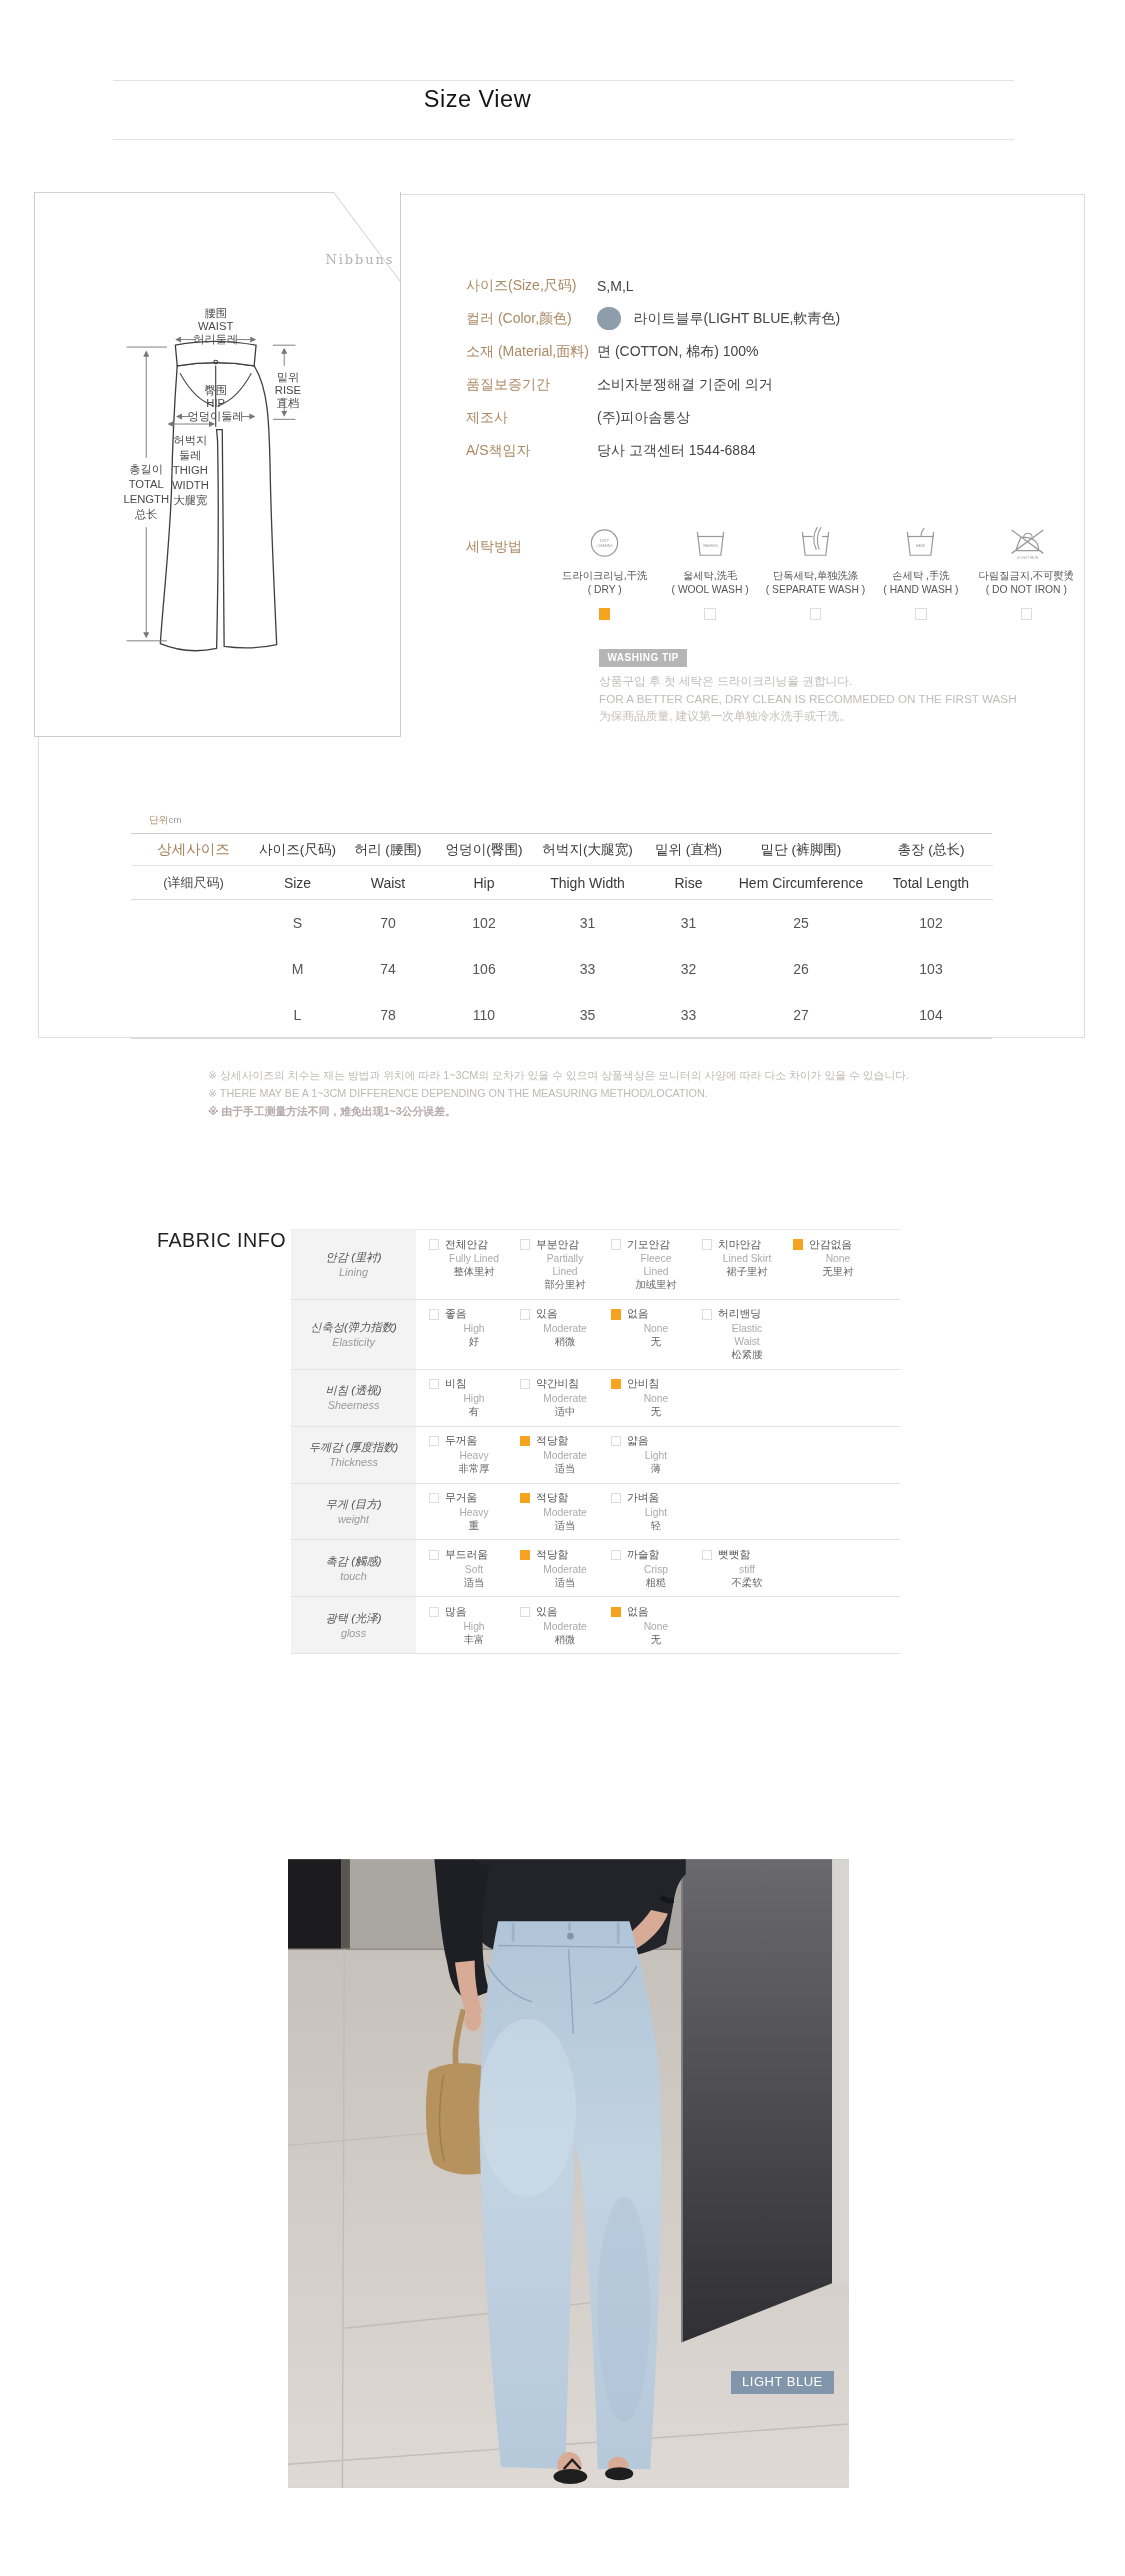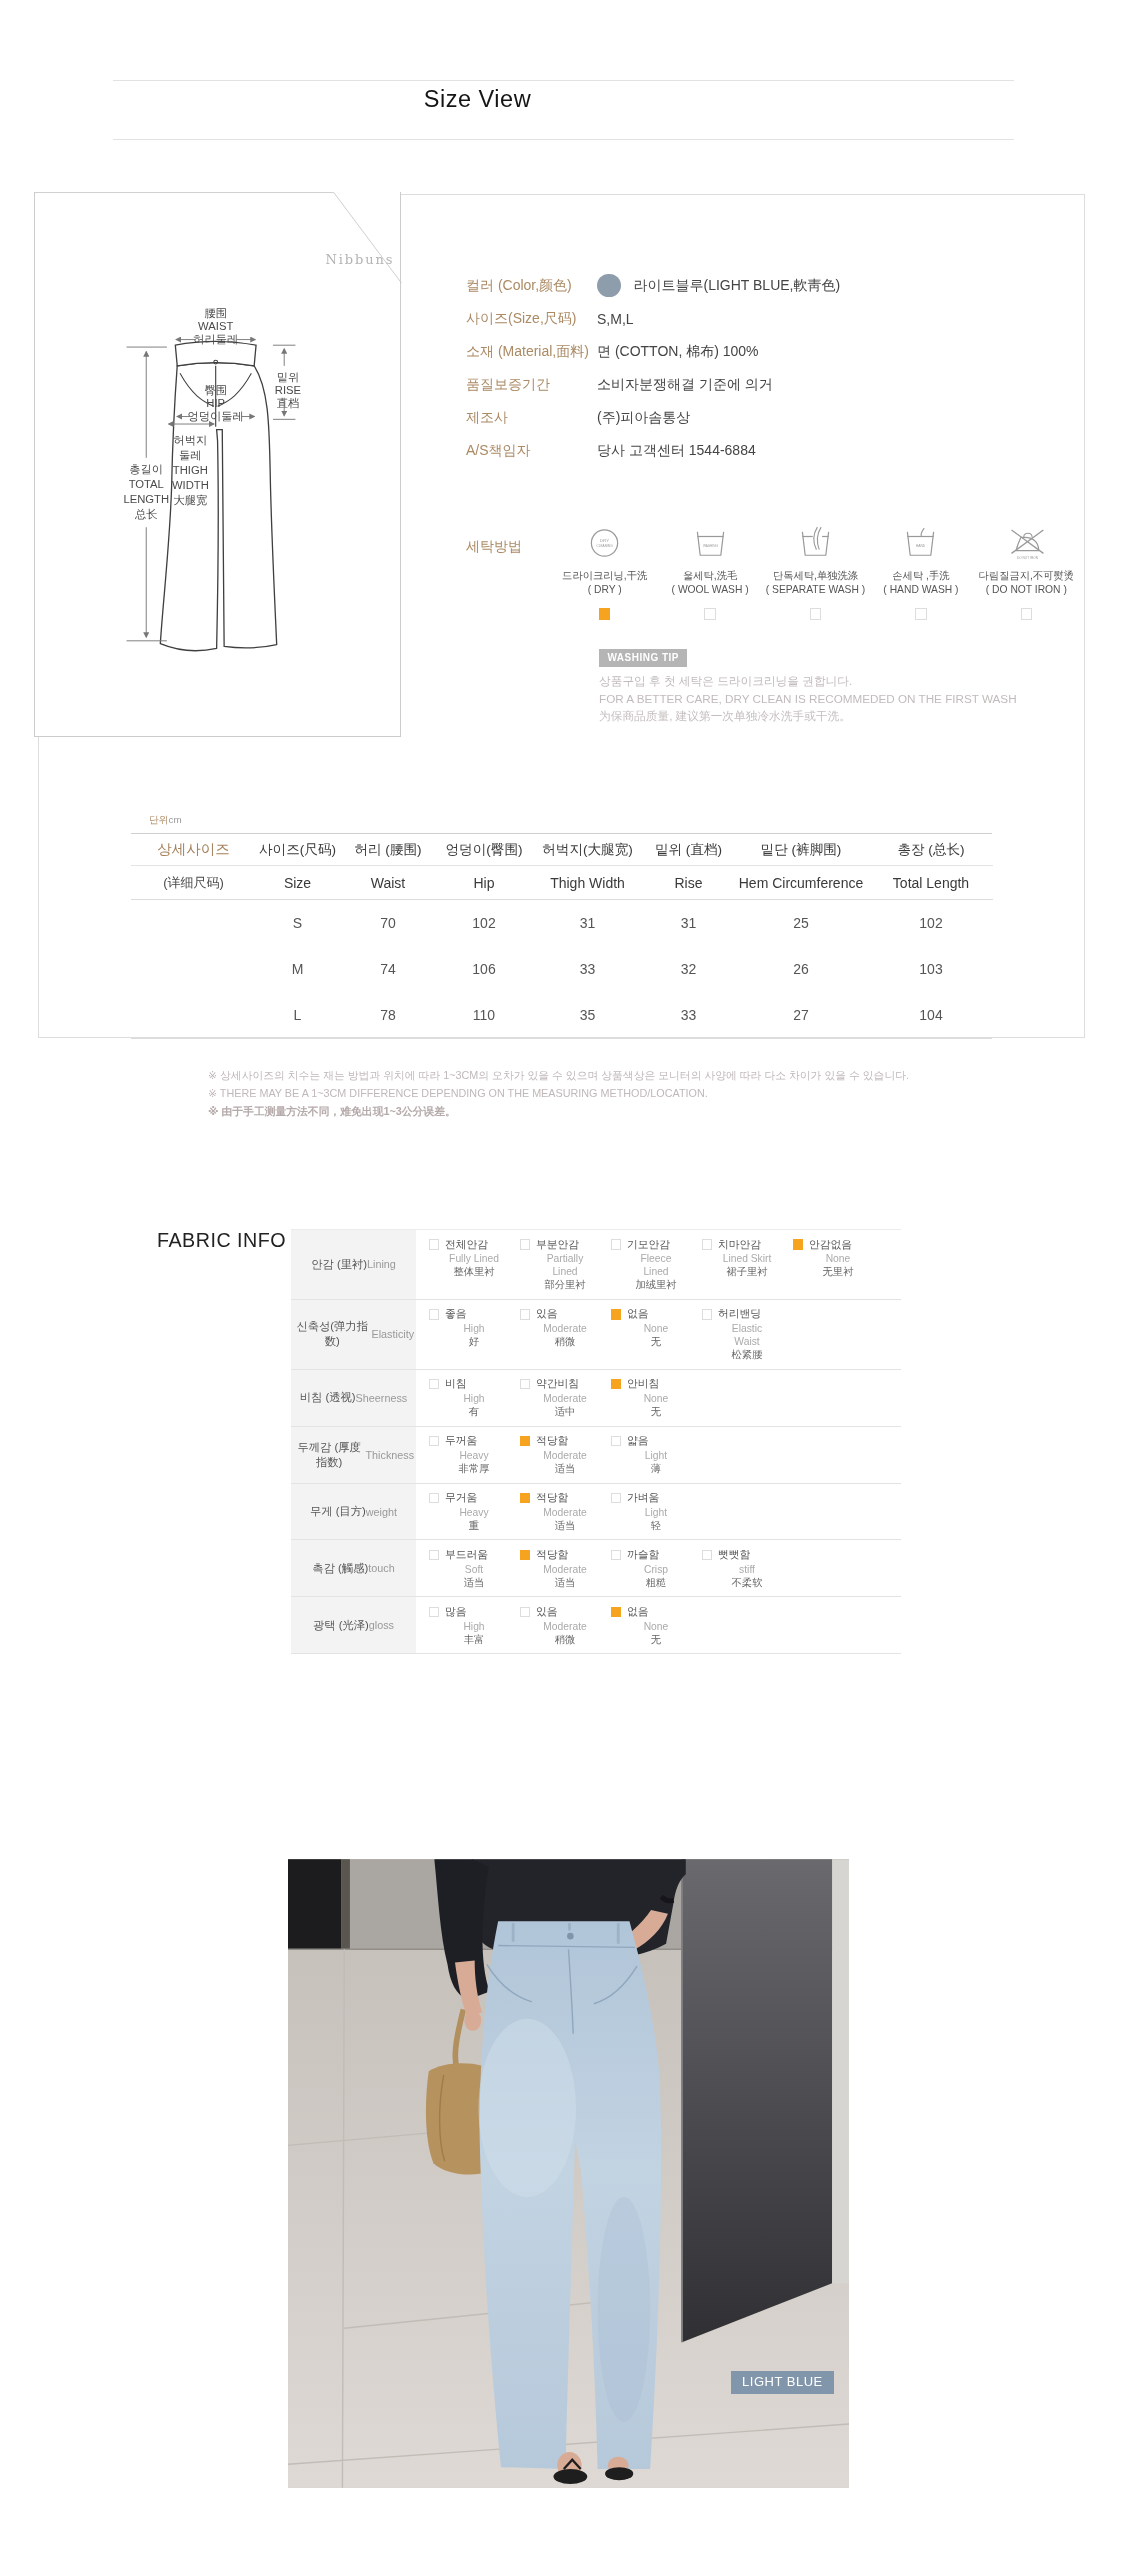--- a/index.html
+++ b/index.html
@@ -53,22 +53,22 @@
   .r2.first { font-size:13px; color:#4a4a4a; }
   .rd { height:46px; font-size:14px; color:#555; }
   
   .notes { position:absolute; left:208px; top:1066px; }
   .note-line { font-size:10.8px; color:#c0b8b8; line-height:18px; }
   .note-line.zh { color:#b5aaaa; font-weight:bold; }
   
   .fabric-title { position:absolute; left:157px; top:1229px; font-size:19.7px; color:#222; letter-spacing:0.5px; }
   .fabric-table { position:absolute; left:291px; top:1229px; width:610px; border-top:0.9px solid #ececec; }
   .f-row { display:flex; border-bottom:0.9px solid #e3e3e3; min-height:55px; }
-  .f-label { width:125px; flex:none; background:#f3f3f3; display:flex; 
-    justify-content:center; align-items:center; text-align:center; padding:5.6px 1.9px; }
+  .f-label { width:125px; flex:none; background:#f3f3f3; display:flex; flex-direction:column;
+    justify-content:center; align-items:center; text-align:center; padding:5.6px 1.9px;font-style:italic; }
   .f-label .lk { font-size:11.3px; color:#555; line-height:15px; }
   .f-label .le { font-size:10.8px; color:#999; line-height:14px; }
   .f-opts { display:flex; padding:7.5px 0 7.5px 13px; }
   .fo { width:91px; flex:none; }
   .fo-top { display:flex; align-items:center; font-size:10.8px; color:#555; }
   .fo .cb { width:10.3px; height:10.3px; margin-right:5.6px; flex:none; }
   .fo-en { font-size:10.3px; color:#aaa; margin-left:16px; text-align:center; width:58px; line-height:13px; margin-top:0.9px; }
   .fo-zh { font-size:10.3px; color:#666; margin-left:16px; text-align:center; width:58px; line-height:13px; }
   
   .photo { position:absolute; left:288px; top:1859px; width:561px; height:629px; overflow:hidden; background:#d3cfca; }
@@ -141,29 +141,29 @@
     <text x="156" y="504" font-size="12" text-anchor="middle">총길이</text>
     <text x="156" y="520" font-size="12" text-anchor="middle">TOTAL</text>
     <text x="156" y="536" font-size="12" text-anchor="middle">LENGTH</text>
     <text x="156" y="552" font-size="12" text-anchor="middle">总长</text>
     <line x1="156" y1="562" x2="156" y2="679" stroke="#777" stroke-width="1" marker-end="url(#ah)"></line>
     <line x1="135" y1="683" x2="178" y2="683" stroke="#777" stroke-width="1"></line>
   </svg>
 
   <div class="info-block">
     <div class="info-row">
+      <span class="info-label">사이즈(Size,尺码)</span>
+      <span class="info-value">S,M,L</span>
+    </div>
+    <div class="info-row">
       <span class="info-label">컬러 (Color,颜色)</span>
       <span class="info-value">
           <span class="swatch"></span>
           <span>라이트블루(LIGHT BLUE,軟靑色)</span>
         </span>
-    </div>
-    <div class="info-row">
-      <span class="info-label">사이즈(Size,尺码)</span>
-      <span class="info-value">S,M,L</span>
     </div>
     <div class="info-row">
       <span class="info-label">소재 (Material,面料)</span>
       <span class="info-value">면 (COTTON, 棉布) 100%</span>
     </div>
     <div class="info-row">
       <span class="info-label">품질보증기간</span>
       <span class="info-value">소비자분쟁해결 기준에 의거</span>
     </div>
     <div class="info-row">

